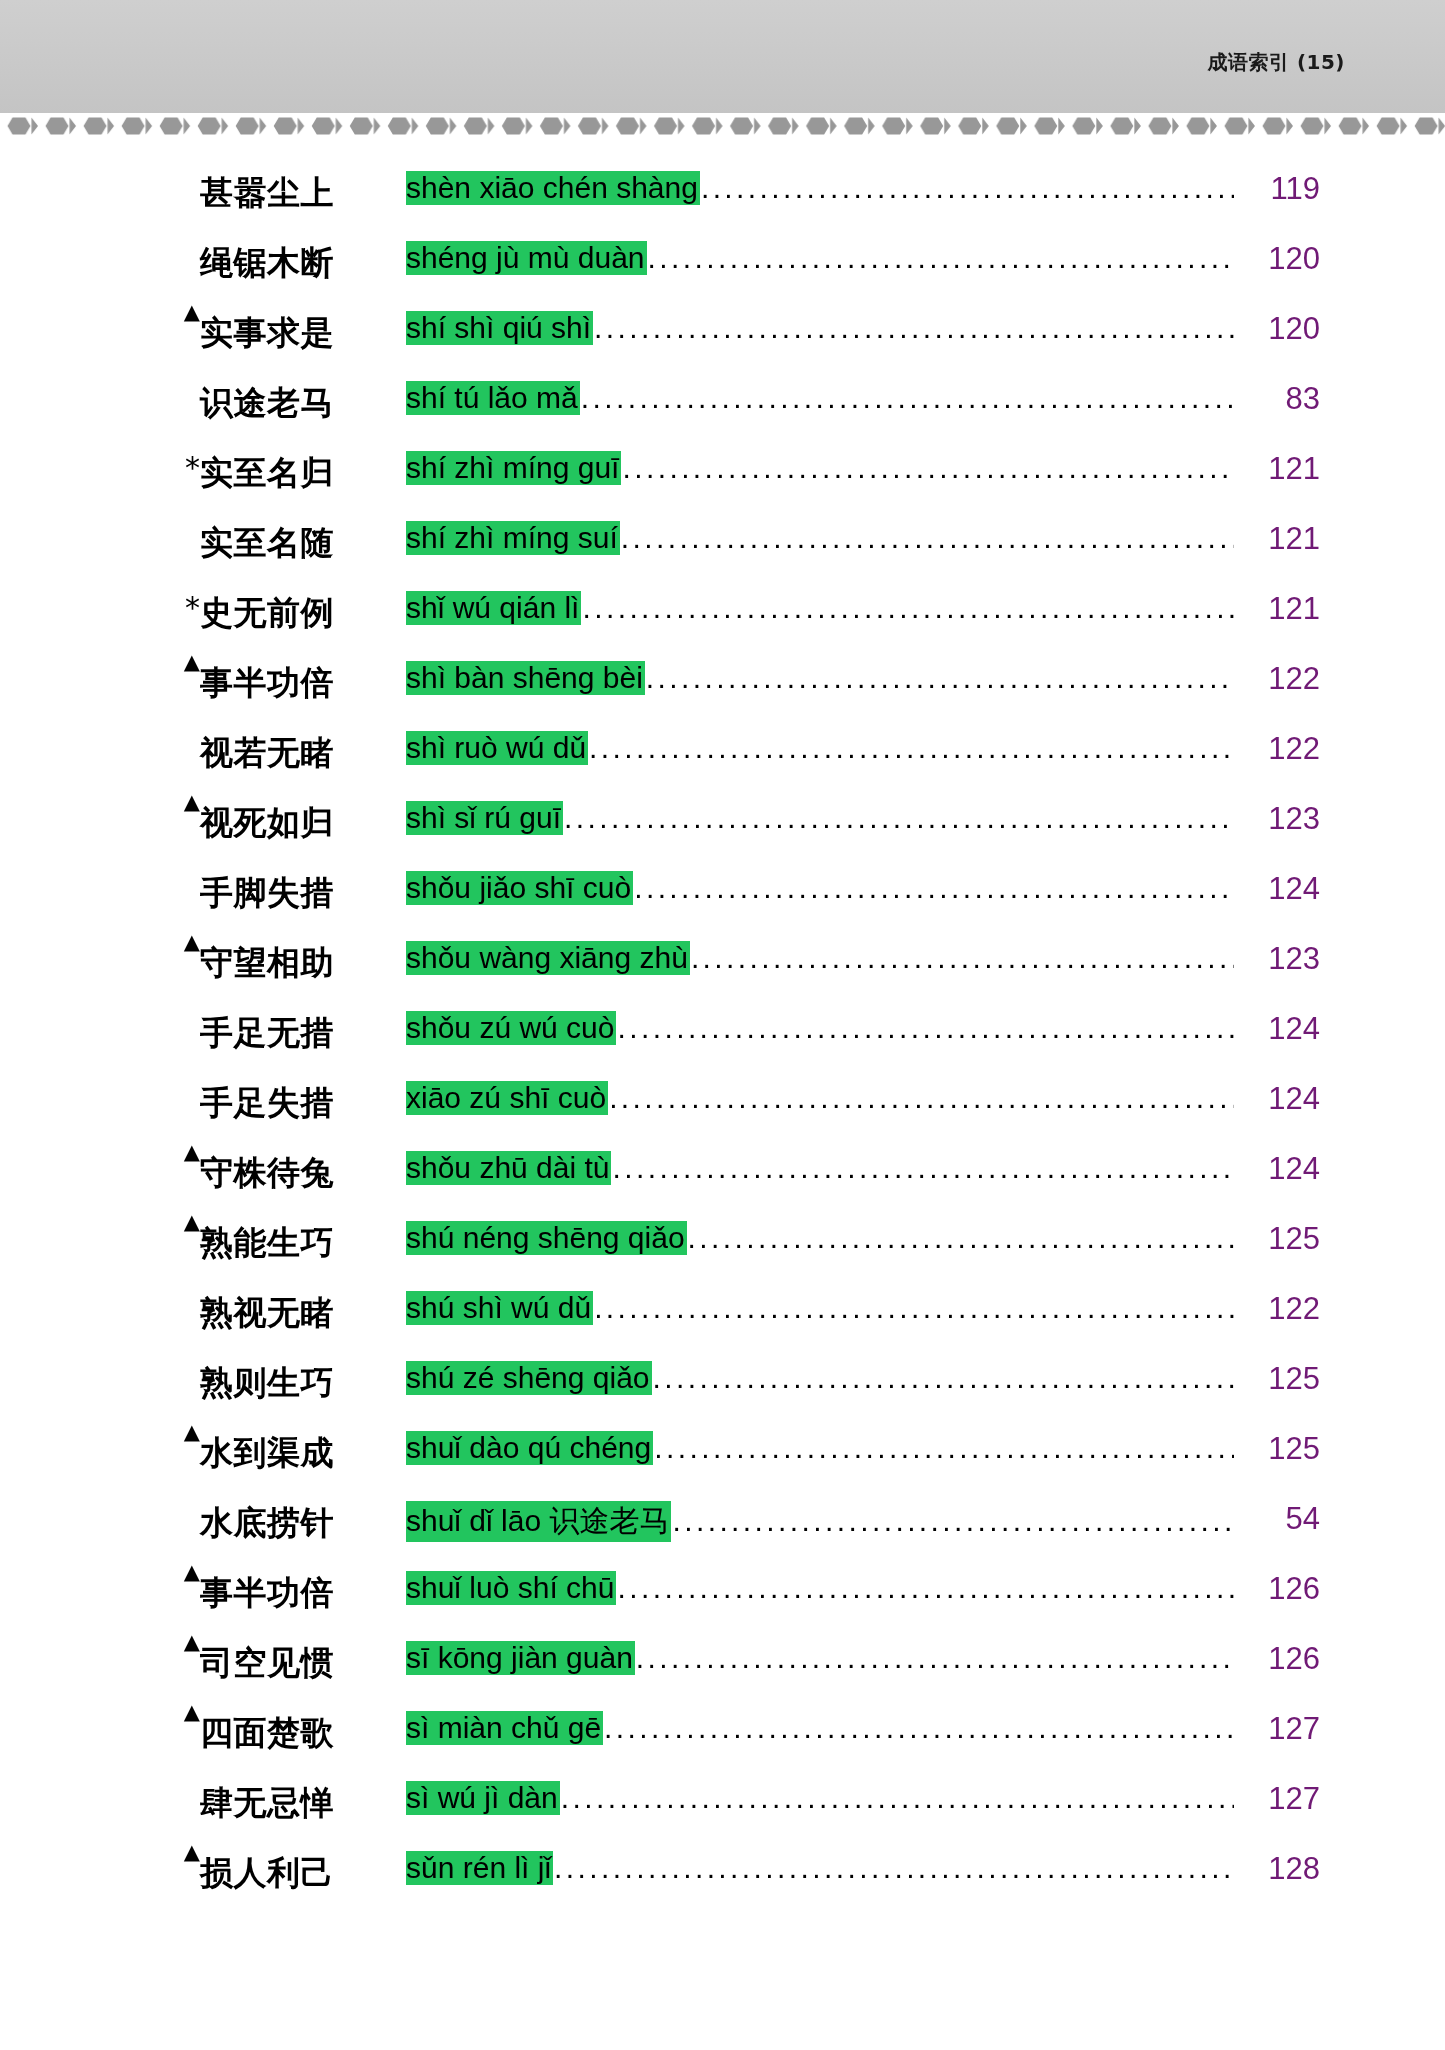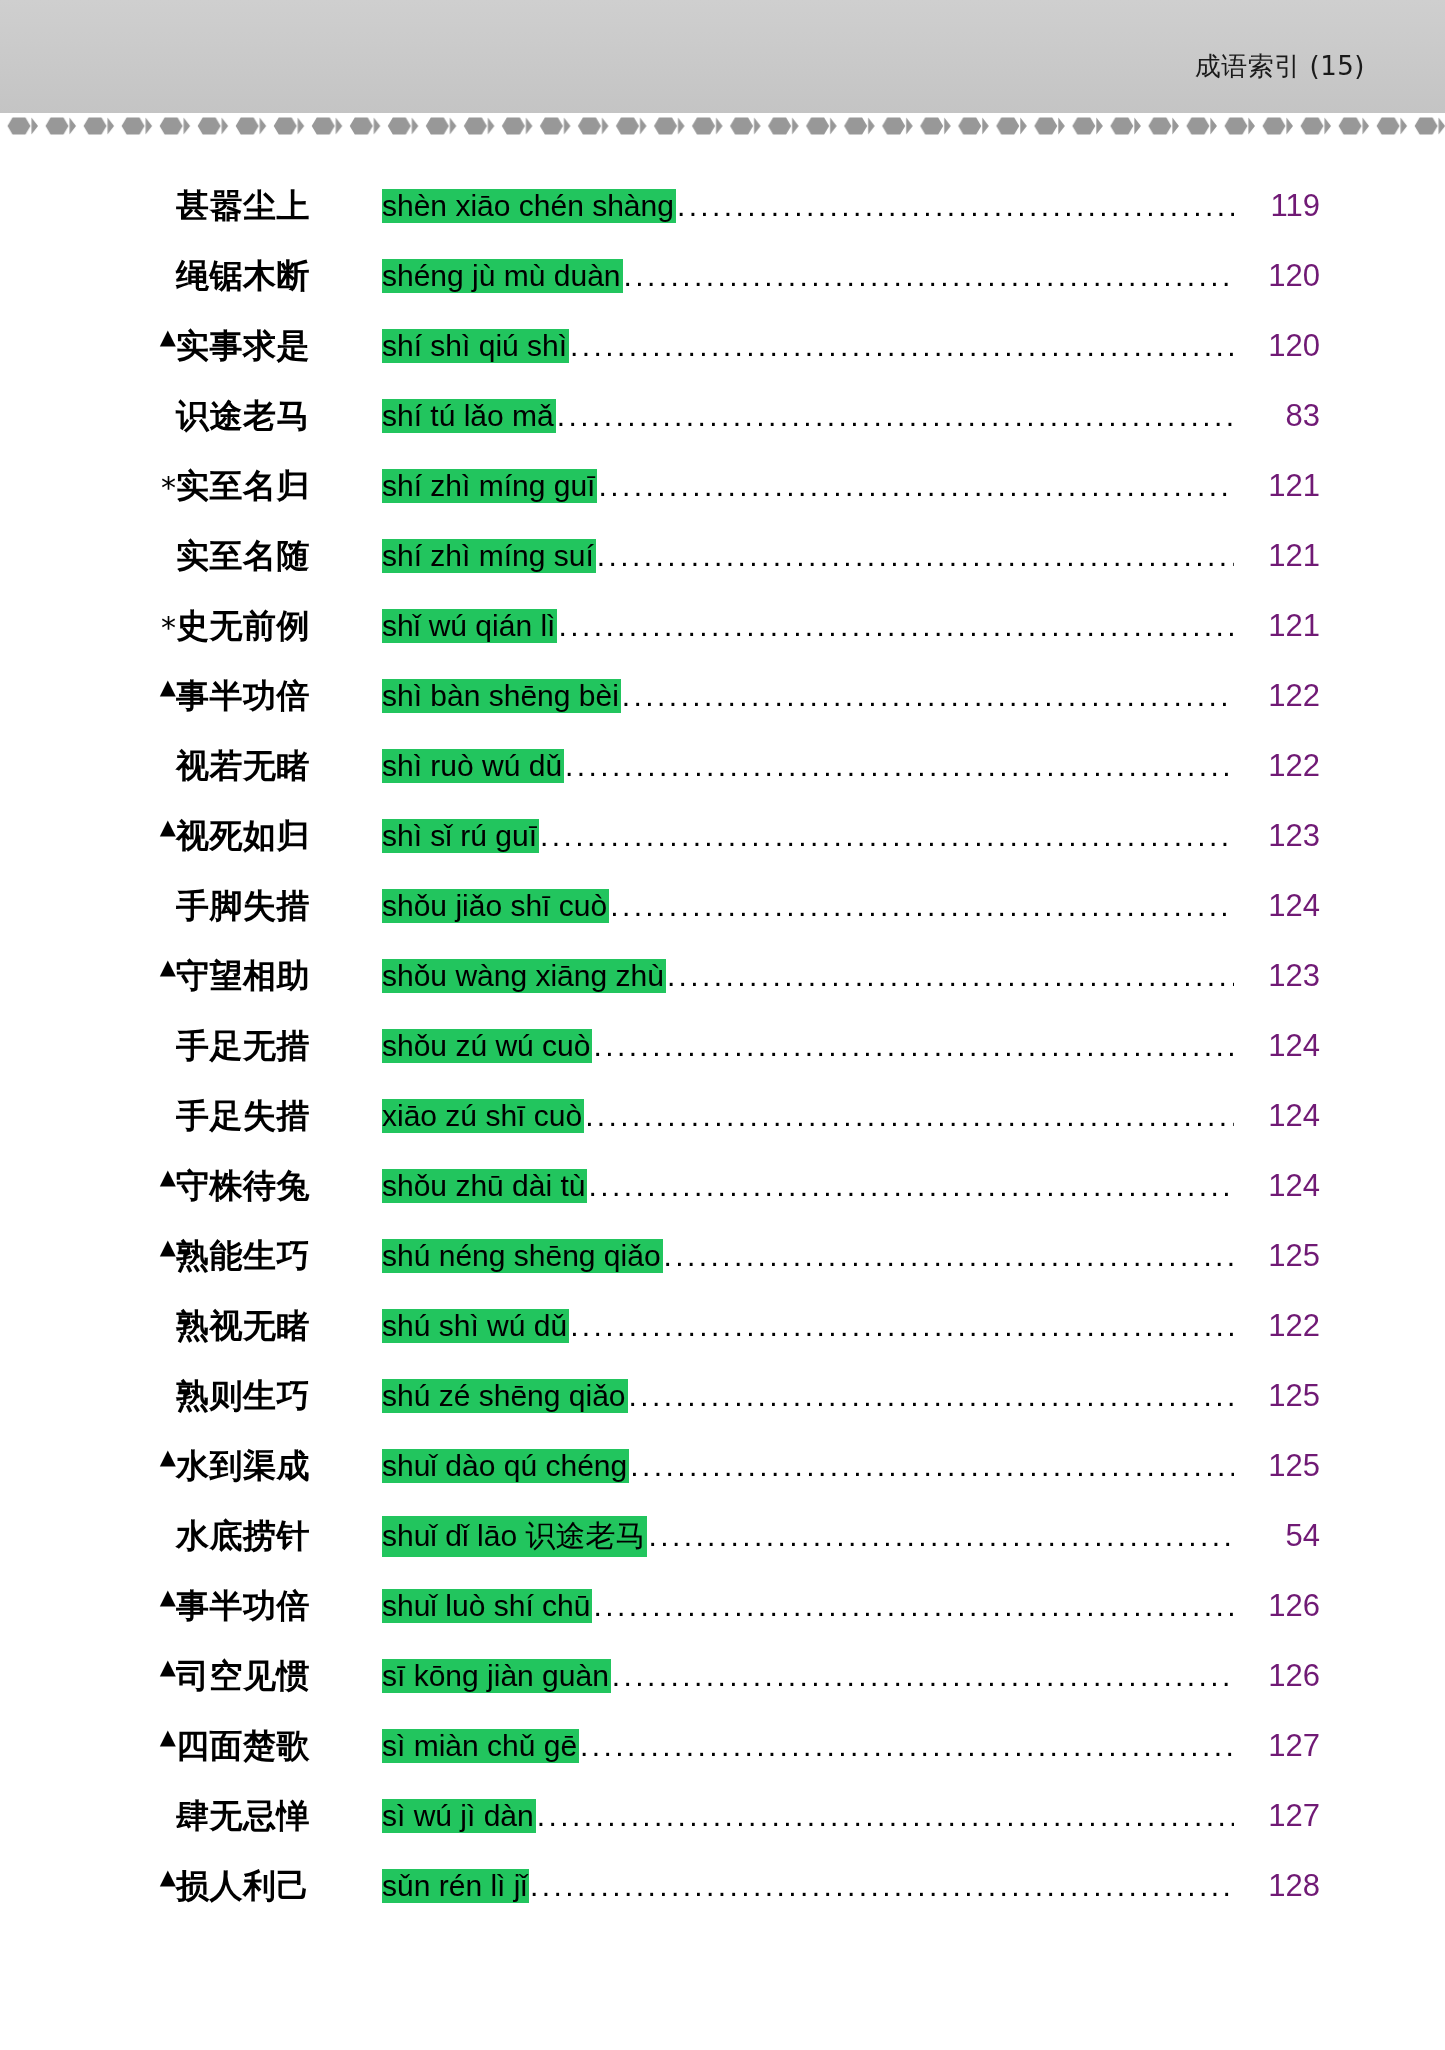--- a/index.html
+++ b/index.html
@@ -18,24 +18,24 @@
   
   .header-band {
     position: relative;
     width: 100%;
     height: 113px;
     background: linear-gradient(180deg, #cfcfcf 0%, #cacaca 45%, #c4c4c4 100%);
     box-sizing: border-box;
   }
   .header-title {
     position: absolute;
-    right: 80px;
+    right: 100px;
     top: 49px;
-    font-size: 26px;
-    font-weight: 400;
+    font-size: 20px;
+    font-weight: 700;
     color: #1a1a1a;
     letter-spacing: 0.5px;
     white-space: nowrap;
     font-family: "DejaVu Sans", "Liberation Sans", sans-serif;
   }
 
   
   .deco-strip {
     position: relative;
     width: 100%;
@@ -49,25 +49,26 @@
     height: 26px;
   }
 
   
   .index-body {
     position: relative;
     padding-top: 32px;
   }
   .entry-row {
     display: flex;
-    align-items: center;
+    align-items: flex-start;
     height: 70px;
     padding-left: 150px;
     padding-right: 125px;
     box-sizing: border-box;
+    margin-left: 24px;
   }
   .marker-cell {
     width: 26px;
     flex: 0 0 26px;
     text-align: right;
     font-size: 24px;
     line-height: 1;
     color: #000;
     position: relative;
     font-family: "DejaVu Sans", sans-serif;

